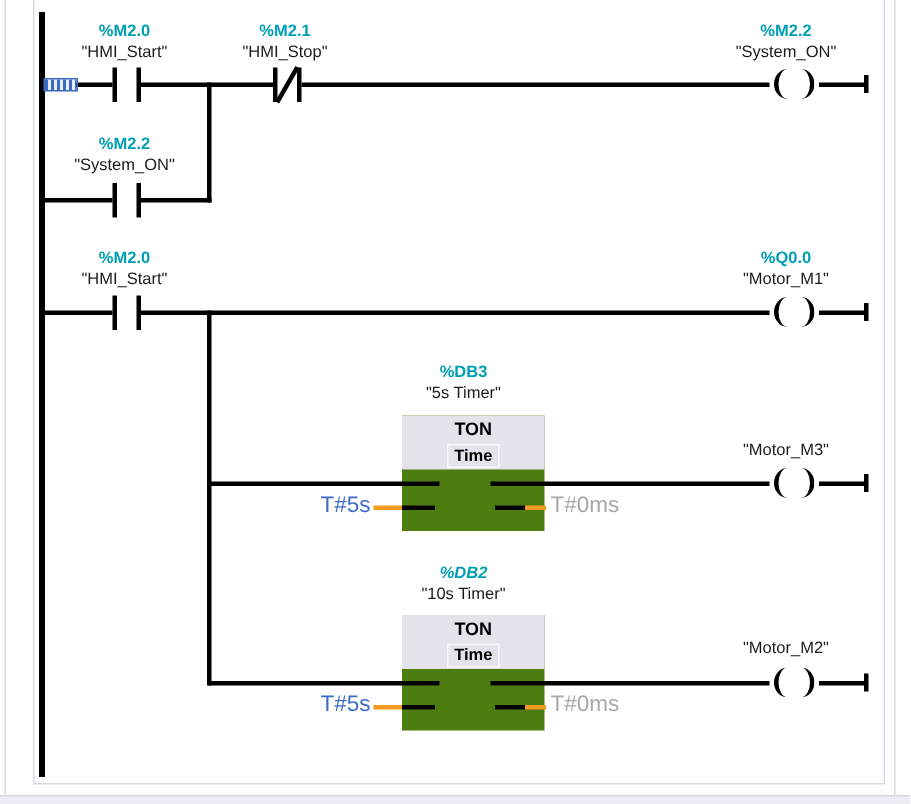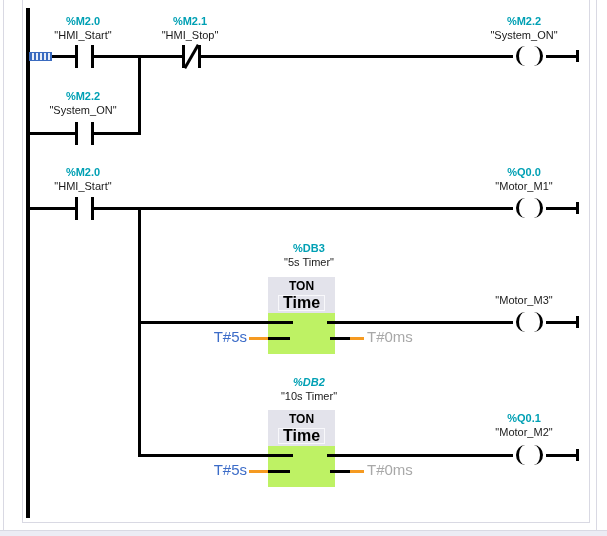--- a/index.html
+++ b/index.html
@@ -16,26 +16,26 @@
   .slash{position:absolute;width:3px;background:#000;transform:rotate(30deg);}
   .coil{position:absolute;background:#fff;}
   .arc-l{position:absolute;left:3px;top:1px;width:10px;height:20px;
          border-left:3px solid #000;border-top-left-radius:10px 11px;border-bottom-left-radius:10px 11px;}
   .arc-r{position:absolute;right:3px;top:1px;width:10px;height:20px;
          border-right:3px solid #000;border-top-right-radius:10px 11px;border-bottom-right-radius:10px 11px;}
   .tick{position:absolute;width:3px;height:12px;background:#000;}
   .lbl{position:absolute;width:120px;text-align:center;font-size:11px;line-height:13px;
        color:#1a1a1a;white-space:nowrap;}
   .addr{font-weight:bold;color:var(--address-teal,#00a0b4);}
-  .fbox{position:absolute;width:67px;background:#bef264;}
+  .fbox{position:absolute;width:95px;background:#4d7c0f;}
   .fbox-head{position:absolute;left:0;top:0;width:100%;height:36px;background:#e3e3eb;}
   .fbox-title{position:absolute;left:0;top:2px;width:100%;text-align:center;
               font-weight:bold;font-size:12px;line-height:14px;color:#000;}
   .fbox-dtype{position:absolute;left:0;top:17px;width:100%;text-align:center;}
-  .fbox-dtype span{display:inline-block;font-weight:bold;font-size:16px;line-height:14px;
+  .fbox-dtype span{display:inline-block;font-weight:bold;font-size:11px;line-height:14px;
               color:#000;border:1px solid #f8f8fb;padding:0 4px;background:#e3e3eb;}
   .stub{position:absolute;height:3px;background:#000;}
   .wire-o{position:absolute;height:3px;background:var(--wire-orange,#f59a21);}
   .val{position:absolute;font-size:15px;line-height:13px;white-space:nowrap;}
   .val-blue{color:var(--constant-blue,#3c6cc8);text-align:right;}
   .val-gray{color:var(--constant-gray,#a8a8a8);text-align:center;}
   .sel-handle{position:absolute;border:1px solid #3a6bc0;
       background:repeating-linear-gradient(90deg,#3a6bc0 0 2px,#e8eef8 2px 4px);}
 </style>
 </head>
@@ -139,21 +139,20 @@
   <div class="lbl" style="left:23px;top:180px;">"HMI_Start"</div>
   <div class="lbl addr" style="left:464px;top:166px;">%Q0.0</div>
   <div class="lbl" style="left:464px;top:180px;">"Motor_M1"</div>
 
   <div class="lbl addr" style="left:249px;top:242px;">%DB3</div>
   <div class="lbl" style="left:249px;top:256px;">"5s Timer"</div>
   <div class="lbl" style="left:464px;top:294px;">"Motor_M3"</div>
 
   <div class="lbl addr" style="left:249px;top:376px;font-style:italic;">%DB2</div>
   <div class="lbl" style="left:249px;top:390px;">"10s Timer"</div>
-  <div class="lbl addr" style="left:464px;top:412px;">%Q0.1</div>
   <div class="lbl" style="left:464px;top:426px;">"Motor_M2"</div>
 
   <div class="val val-blue" style="left:197px;top:330px;width:50px;">T#5s</div>
   <div class="val val-gray" style="left:367px;top:330px;">T#0ms</div>
   <div class="val val-blue" style="left:197px;top:463px;width:50px;">T#5s</div>
   <div class="val val-gray" style="left:367px;top:463px;">T#0ms</div>
 
 </div>
 
 </body></html>

